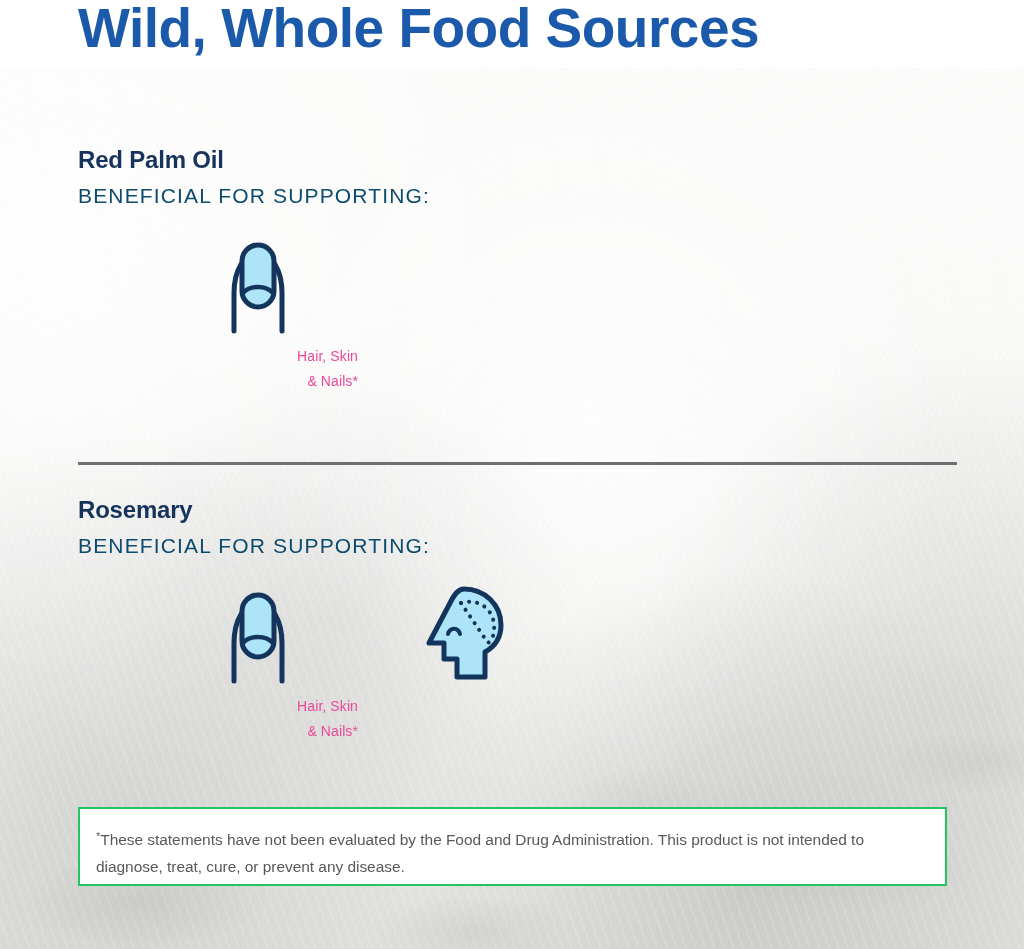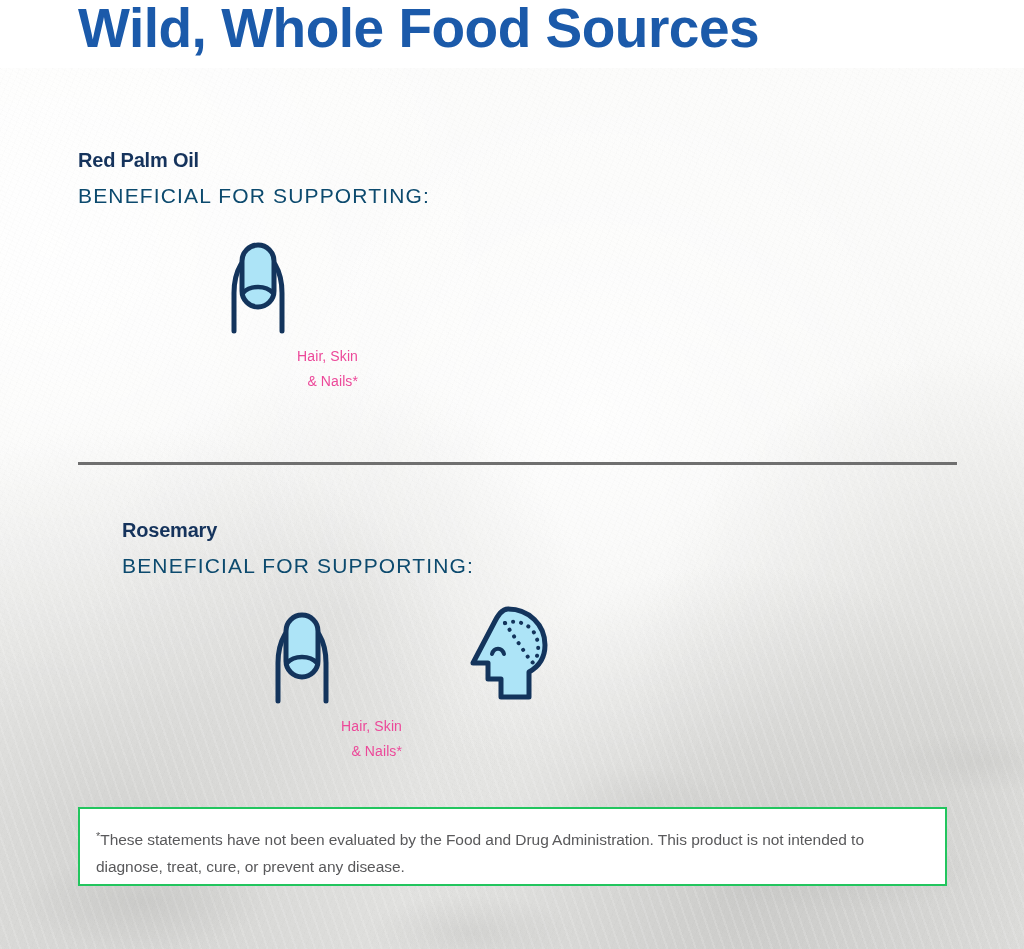--- a/index.html
+++ b/index.html
@@ -87,21 +87,21 @@
     line-height: 68px;
   }
 
   
   .section {
     position: absolute;
     left: 78px;
     width: 880px;
   }
   .section-title {
-    font-size: 20px;
+    font-size: 24px;
     font-weight: bold;
     color: #15335c;
     letter-spacing: -0.2px;
     line-height: 36px;
     margin: 0;
   }
   .section-subtitle {
     font-size: 21px;
     font-weight: normal;
     color: #0c4a6e;
@@ -200,21 +200,21 @@
         </div>
         <div class="benefit-label">Hair, Skin
 &amp; Nails*</div>
       </div>
 
     </div>
   </div>
 
   <div class="divider" style="top:462px;"></div>
 
-  <div class="section" style="top:512px;margin-left:44px;">
+  <div class="section" style="top:492px;">
     <h2 class="section-title">Rosemary</h2>
     <p class="section-subtitle">BENEFICIAL FOR SUPPORTING:</p>
 
     <div class="benefit-row">
 
       <div class="benefit" style="left:80px;">
         <div class="benefit-icon">
           <svg width="92" height="104" viewBox="0 0 92 104" fill="none" aria-hidden="true">
             <path d="M22 100 V62 C22 40 32 22 46 22 C60 22 70 40 70 62 V100" stroke="#13345c" stroke-width="5" stroke-linecap="round" fill="none"></path>
             <rect x="30" y="14" width="32" height="62" rx="16" fill="#ade4f7" stroke="#13345c" stroke-width="5"></rect>

